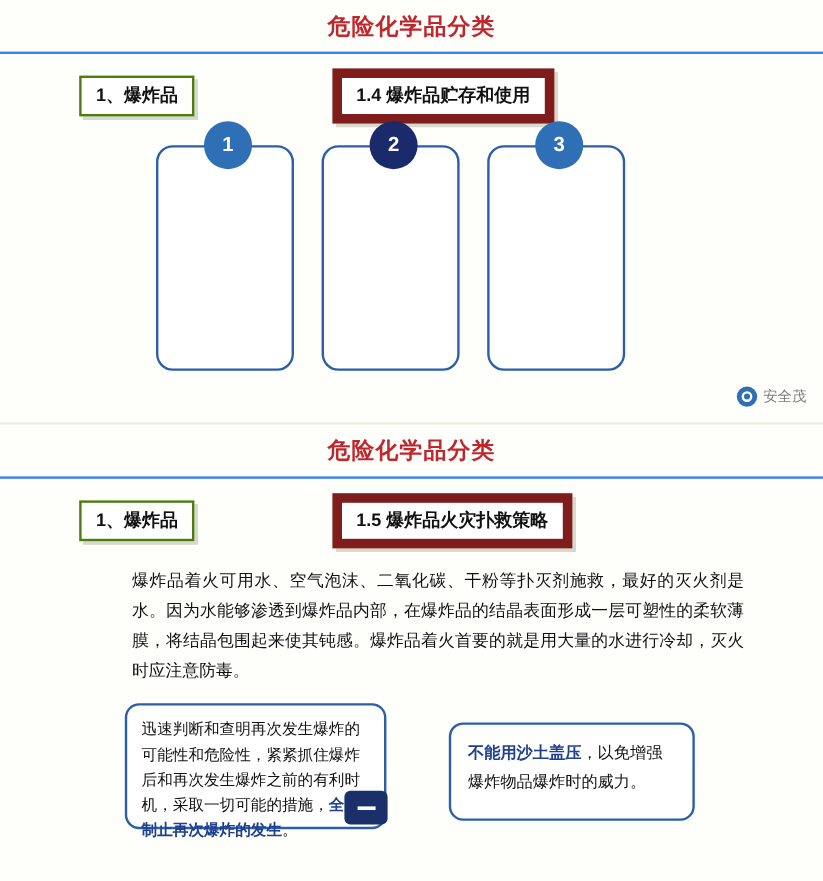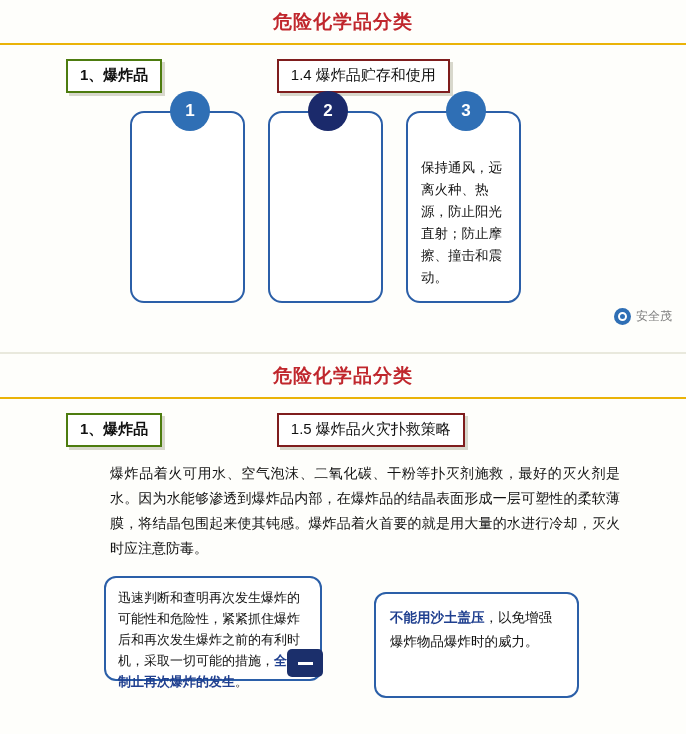--- a/index.html
+++ b/index.html
@@ -27,21 +27,21 @@
   .section-top {
     height: 352px;
     border-bottom: 2px solid #e9e9dd;
   }
   .section-bottom {
     height: 382px;
   }
   .title-bar {
     text-align: center;
     padding: 9px 0 8px 0;
-    border-bottom: 2px solid #eab308;
+    border-bottom: 2px solid #3b82f6;
     background: #fefefb;
   }
   .title-bar .title-text {
     color: #c0272d;
     font-size: 19px;
     font-weight: bold;
     letter-spacing: 1px;
   }
   
   .lvl1 {
@@ -53,25 +53,25 @@
     color: #111;
     font-size: 15px;
     font-weight: bold;
     box-shadow: 3px 3px 0 #d8d8cc;
   }
   
   .lvl2 {
     display: inline-block;
     margin: 12px 0 0 110px;
     padding: 5px 12px 6px 12px;
-    border: 2px solid #7f1d1d;
+    border: 8px solid #7f1d1d;
     background: #fff;
     color: #111;
     font-size: 15px;
-    font-weight: normal;
+    font-weight: bold;
     box-shadow: 3px 3px 0 #d8d8cc;
   }
   
   .cards {
     position: relative;
     display: flex;
     justify-content: flex-start;
     gap: 23px;
     margin: 18px 0 0 130px;
   }
@@ -136,21 +136,21 @@
     left: 104px;
     top: 0;
     width: 218px;
     height: 105px;
     padding: 9px 12px 8px 12px;
   }
   .bbox.right {
     left: 374px;
     top: 16px;
     width: 205px;
-    height: 106px;
+    height: 82px;
     padding: 12px 14px 10px 14px;
   }
   .bbox .btext {
     font-size: 13px;
     line-height: 21px;
     color: #111;
   }
   .bbox.right .btext {
     font-size: 13.5px;
     line-height: 24px;
@@ -178,21 +178,21 @@
   }
   
   .watermark {
     position: absolute;
     display: flex;
     align-items: center;
     gap: 5px;
     color: #7d7d7d;
     font-size: 12px;
   }
-  .wm1 { right: 14px; top: 308px; }
+  .wm1 { right: 14px; top: 322px; }
   .wm-logo {
     width: 17px;
     height: 17px;
     border-radius: 50%;
     background: #2f6fb5;
     display: inline-block;
     position: relative;
   }
   .wm-logo::after {
     content: "";
@@ -226,21 +226,20 @@
       <div class="card c1">
         <div class="num" style="background:#2f6fb5">1</div>
       </div>
 
       <div class="card c2">
         <div class="num" style="background:#1b2a6b">2</div>
       </div>
 
       <div class="card c3">
         <div class="num" style="background:#2f6fb5">3</div>
-        <div class="ctext">保持通风，远离火种、热源，防止阳光直射；防止摩擦、撞击和震动。</div>
       </div>
 
     </div>
 
     <div class="watermark wm1">
       <span class="wm-logo"></span>
       <span>安全茂</span>
     </div>
 
   </div>

